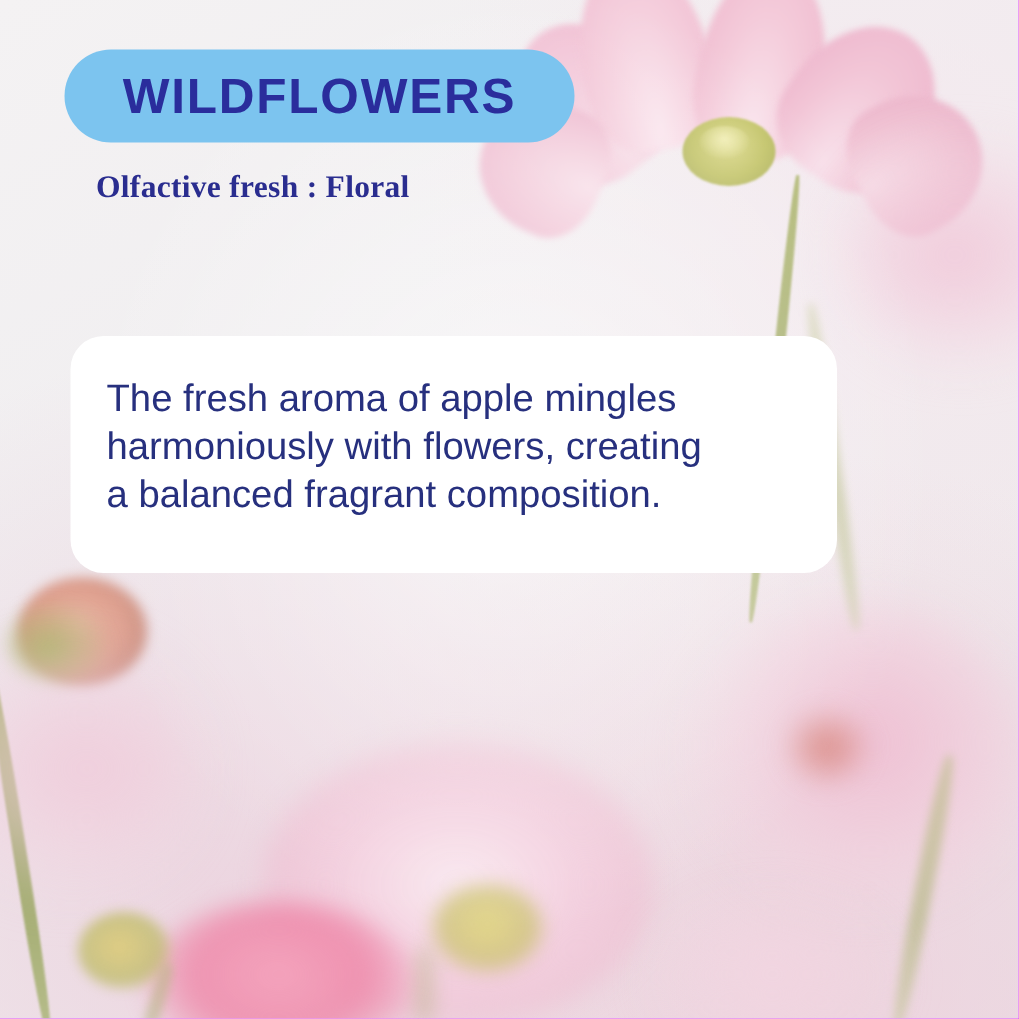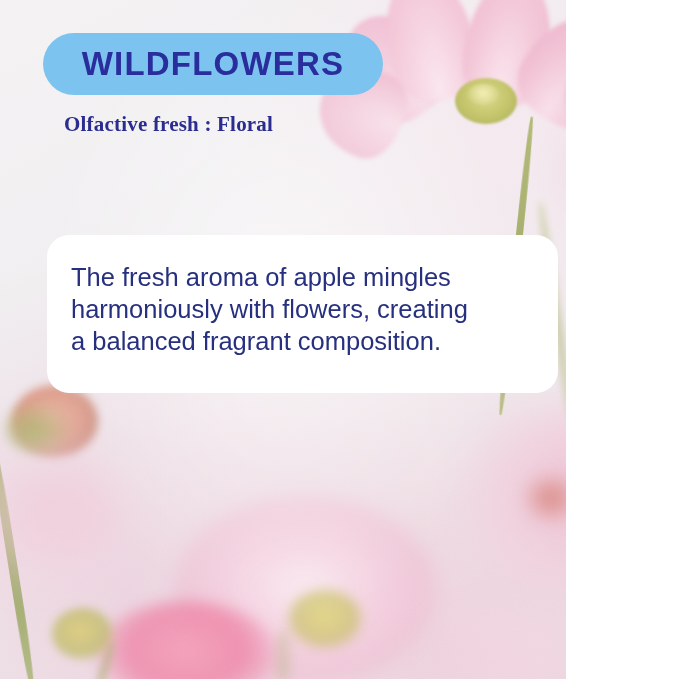--- a/index.html
+++ b/index.html
@@ -8,21 +8,21 @@
   }
   body {
     width: 679px;
     height: 679px;
     overflow: hidden;
     font-family: "Liberation Sans", sans-serif;
   }
 
   #canvas {
     position: relative;
-    width: 566px;
+    width: 679px;
     height: 679px;
     overflow: hidden;
     background: #d946ef;
   }
 
   
   .bg-base {
     position: absolute;
     inset: 0;
     background:
@@ -100,21 +100,21 @@
     color: #2a2d8f;
     font-size: 21px;
     font-family: "Liberation Serif", serif;
     font-weight: bold;
     letter-spacing: .2px;
   }
 
   .desc-card {
     position: absolute;
     left: 47px;
-    top: 235px;
+    top: 224px;
     width: 511px;
     height: 158px;
     background: #ffffff;
     border-radius: 22px;
   }
   .desc-card .desc-text {
     position: absolute;
     left: 24px;
     top: 26px;
     width: 470px;

